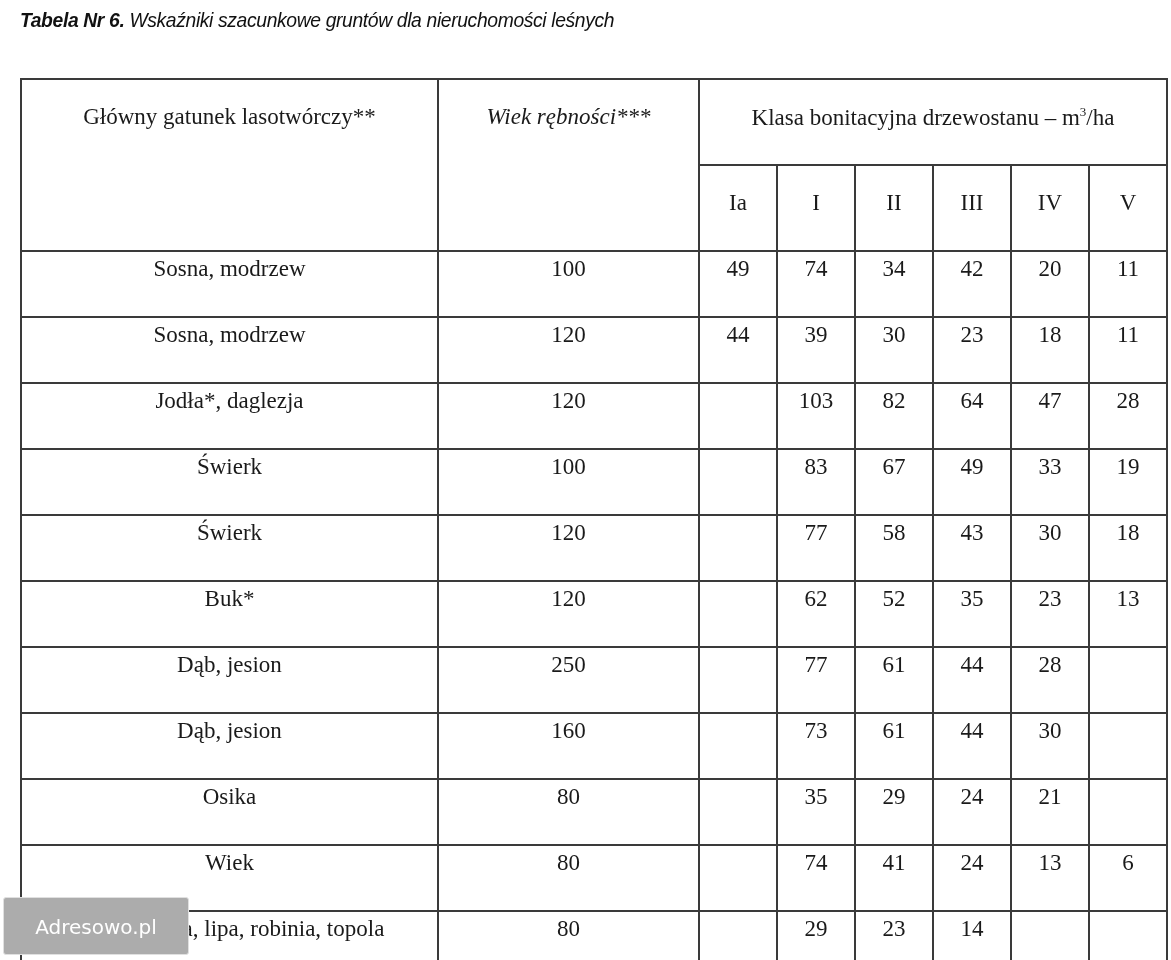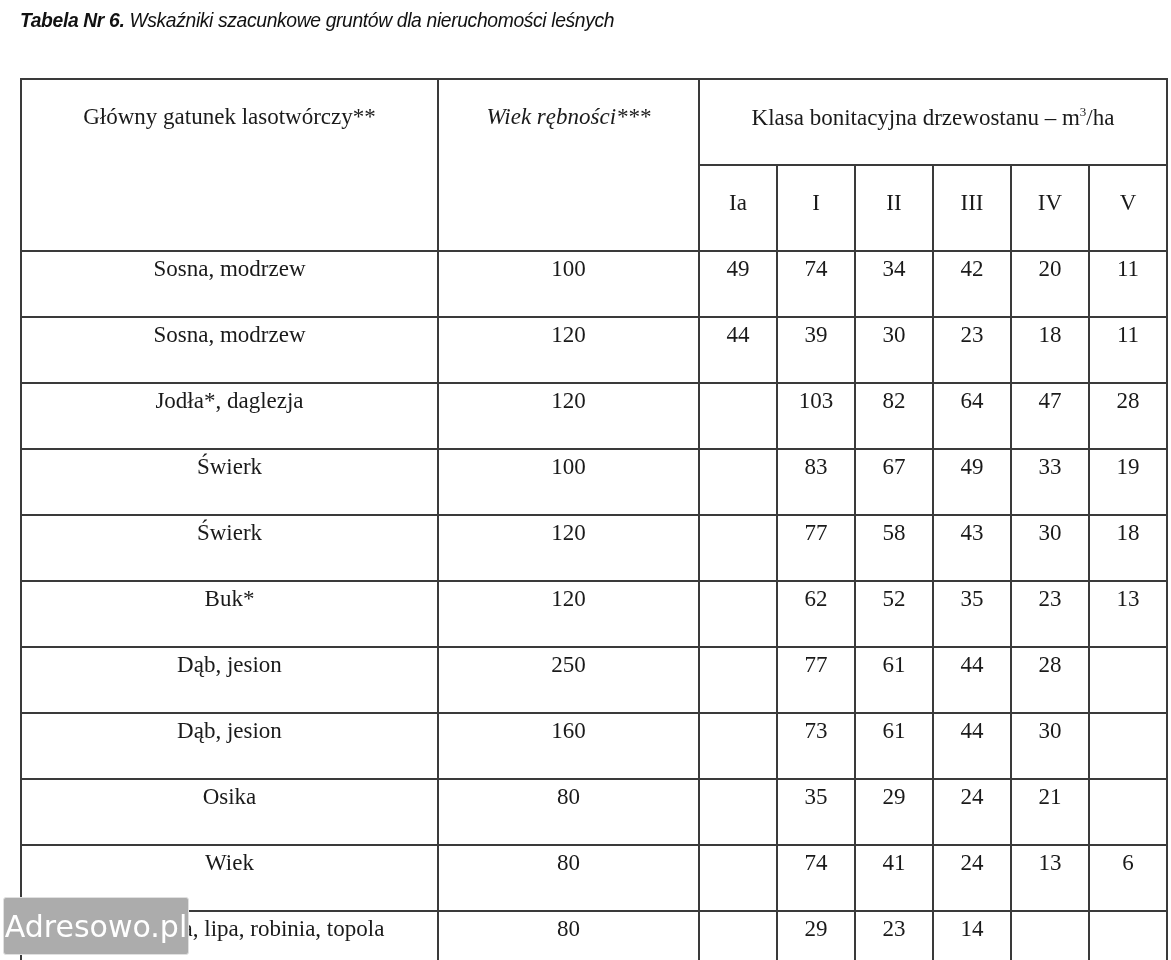--- a/index.html
+++ b/index.html
@@ -24,21 +24,21 @@
   table.grid td { padding-top:4px; }
   .c0 { width:415px; }
   .c1 { width:259px;font-style:italic; }
   .cc { width:76px; }
   th.head-main { vertical-align:middle; padding-top:0; height:122px; }
   th.head-span { height:52px; }
   sup { font-size:13px; }
   .watermark {
     position:absolute; left:3px; top:897px; width:186px; height:58px;
     background:#acacac; border:1.5px solid #e0e0e0; border-radius:3px;
-    color:#fff; font-family:"DejaVu Sans", sans-serif; font-size:30px;
+    color:#fff; font-family:"DejaVu Sans", sans-serif; font-size:20px;
     line-height:58px; text-align:center; box-sizing:border-box;
   }
 </style>
 </head>
 <body>
 
 <div class="title">
   <b>Tabela Nr 6.</b><span> Wskaźniki szacunkowe gruntów dla nieruchomości leśnych</span>
 </div>
 

